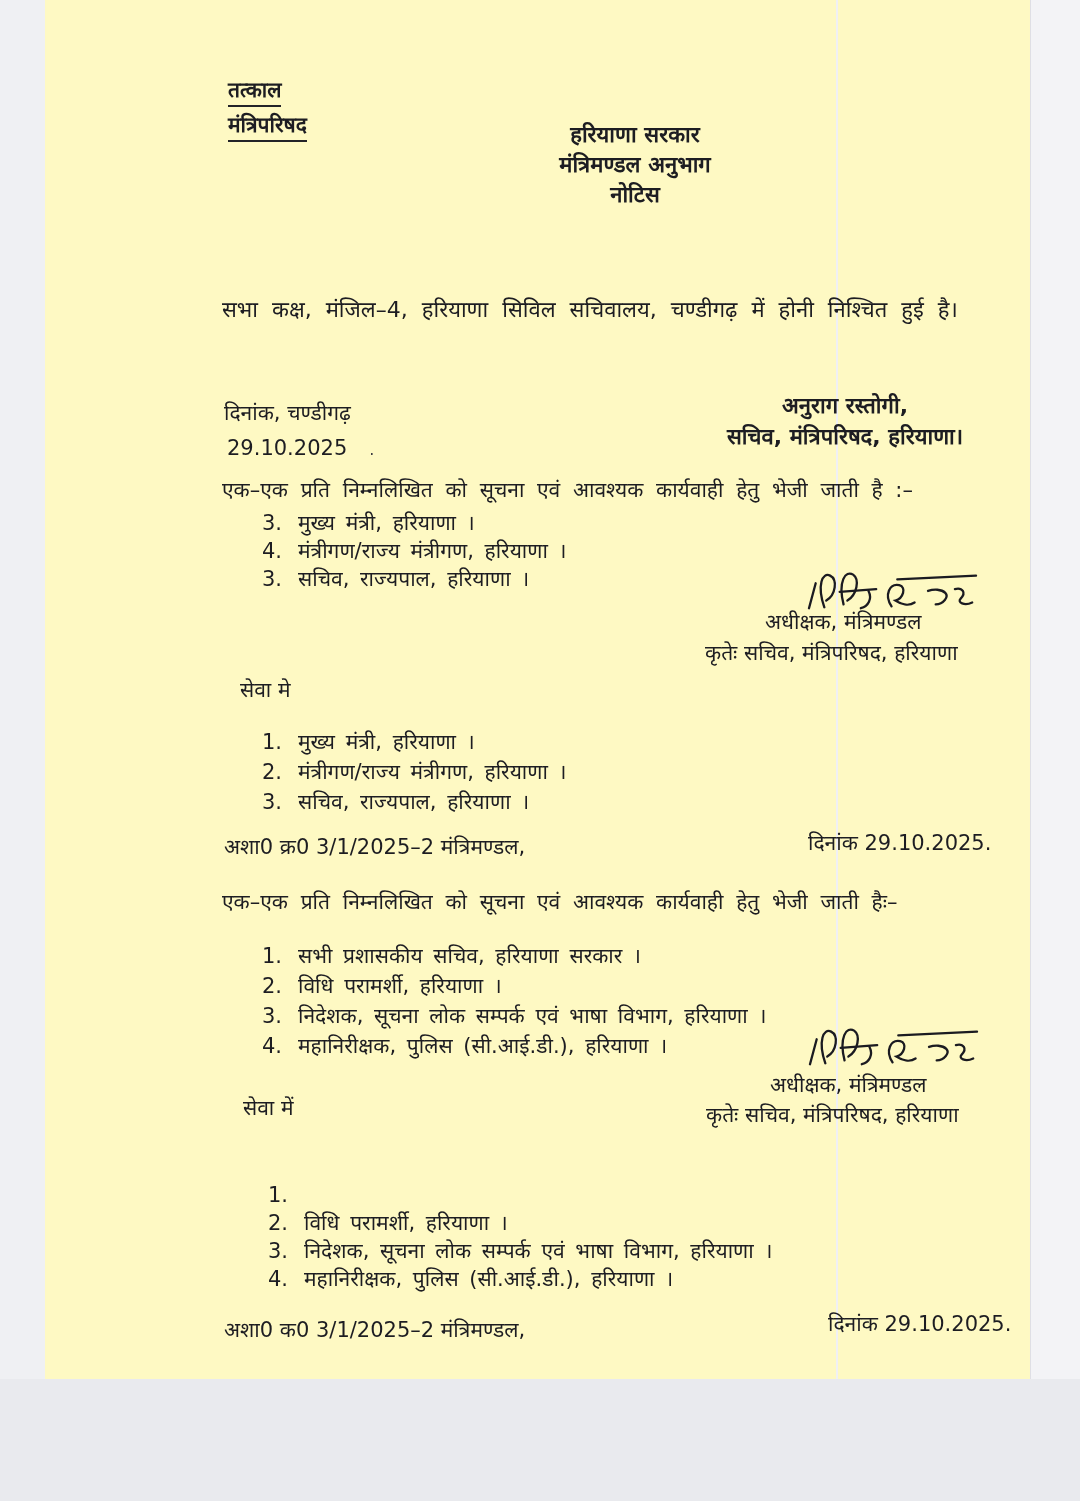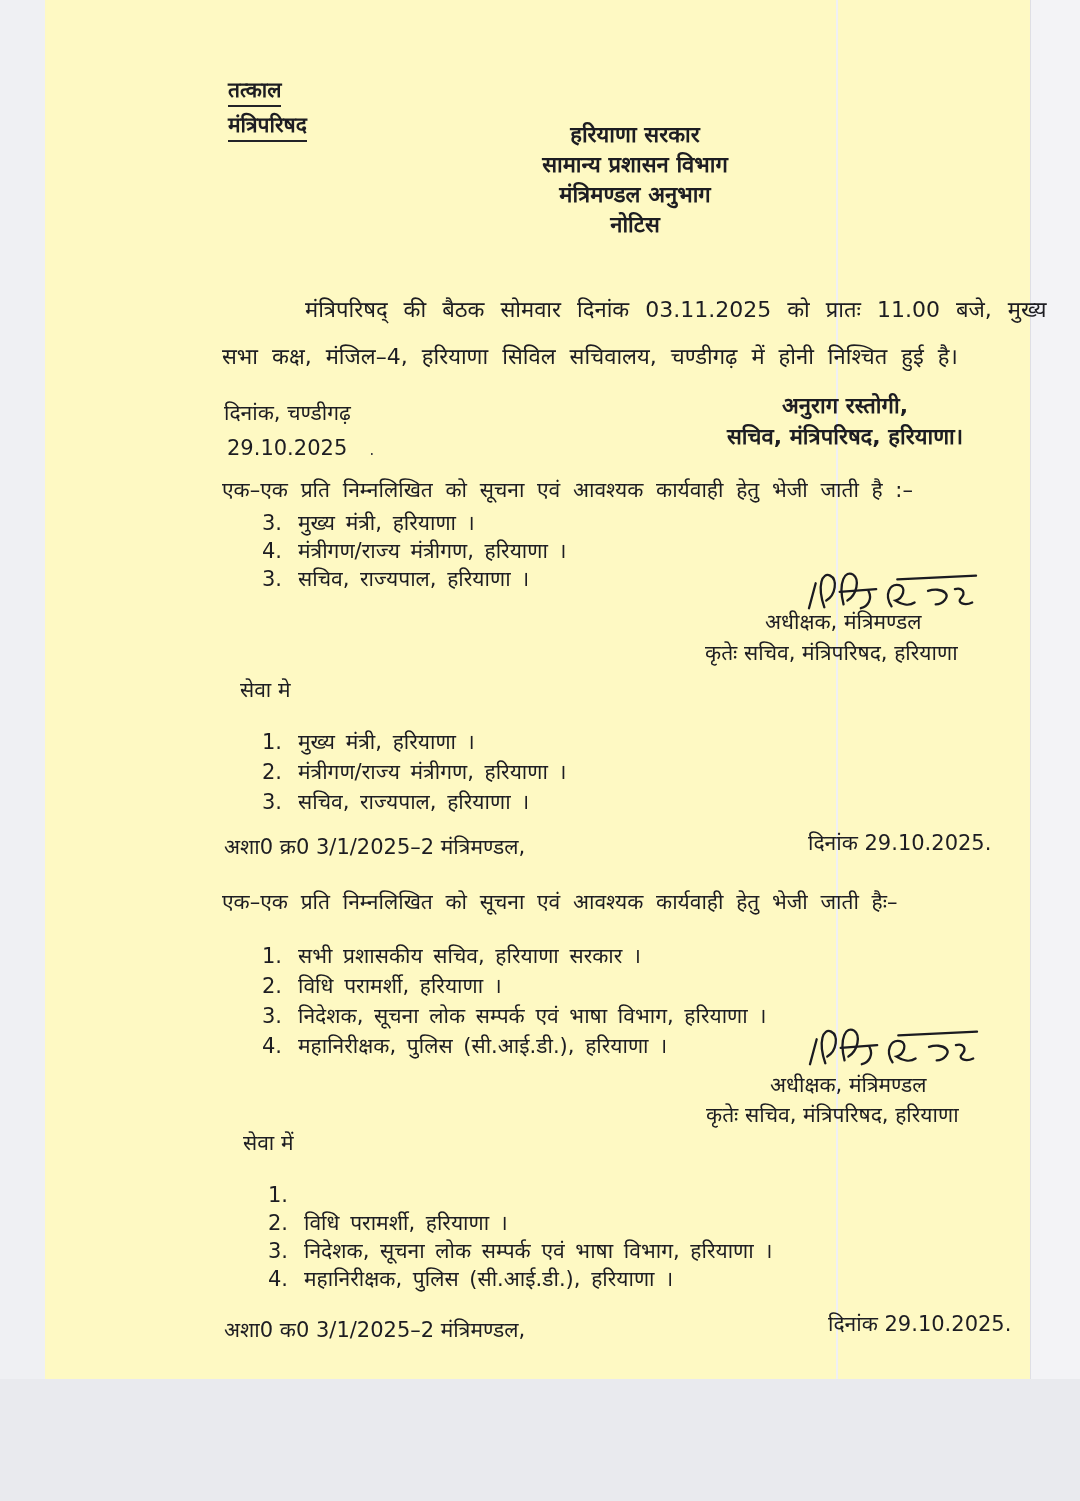--- a/index.html
+++ b/index.html
@@ -47,21 +47,21 @@
   .sig-ink{position:absolute;}
   .sig-ink path{stroke:#1b1b21;stroke-width:2.4;fill:none;stroke-linecap:round;}
   .sig1-ink{left:800px;top:566px;}
   .sig2-ink{left:796px;top:1022px;}
   .sig1-title{left:765px;top:608px;}
   .sig1-for{left:705px;top:639px;}
   .sig2-title{left:770px;top:1071px;}
   .sig2-for{left:706px;top:1101px;}
 
   .seva1{left:240px;top:676px;}
-  .seva2{left:243px;top:1129px;}
+  .seva2{left:243px;top:1094px;}
 
   .ref1-no{left:224px;top:833px;}
   .ref1-date{left:808px;top:829px;}
   .ref2-no{left:224px;top:1316px;}
   .ref2-date{left:828px;top:1310px;}
 
   .footer-copies{left:243px;top:1369px;font-size:19.5px;word-spacing:2px;}
 </style>
 </head>
 <body>
@@ -72,27 +72,25 @@
   <div class="page-edge-line"></div>
   <div class="scan-strip-right"></div>
 
   <div class="t stamp bold">
     <div class="ul" style="display:inline-block">तत्काल</div><br>
     <div class="ul" style="display:inline-block">मंत्रिपरिषद</div>
   </div>
 
   <div class="t hdr">
     <div>हरियाणा सरकार</div>
-    <div>सामान्य प्रशासन विभाग</div>
     <div>मंत्रिमण्डल अनुभाग</div>
     <div>नोटिस</div>
   </div>
 
   <div class="t bodypara">
-    <div class="indent">मंत्रिपरिषद् की बैठक सोमवार दिनांक 03.11.2025 को प्रातः 11.00 बजे, मुख्य</div>
     <div>सभा कक्ष, मंजिल–4, हरियाणा सिविल सचिवालय, चण्डीगढ़ में होनी निश्चित हुई है।</div>
   </div>
 
   <div class="t place">दिनांक, चण्डीगढ़</div>
   <div class="t date1"><span>29.10.2025</span><span class="mark">.</span></div>
 
   <div class="t signatory">
     <div>अनुराग रस्तोगी,</div>
     <div>सचिव, मंत्रिपरिषद, हरियाणा।</div>
   </div>

